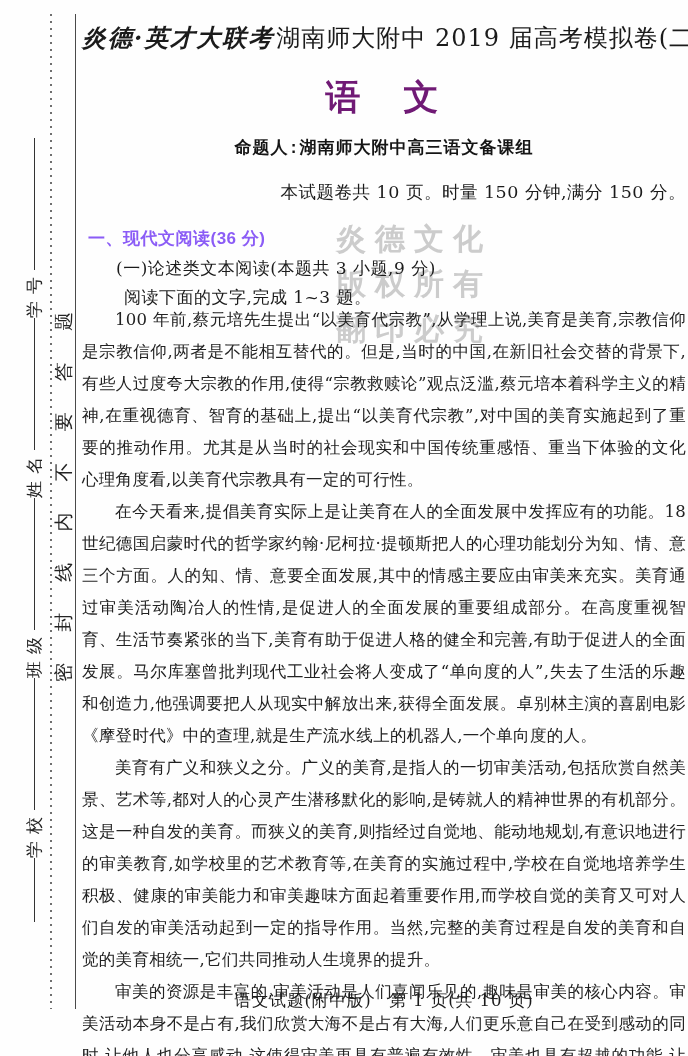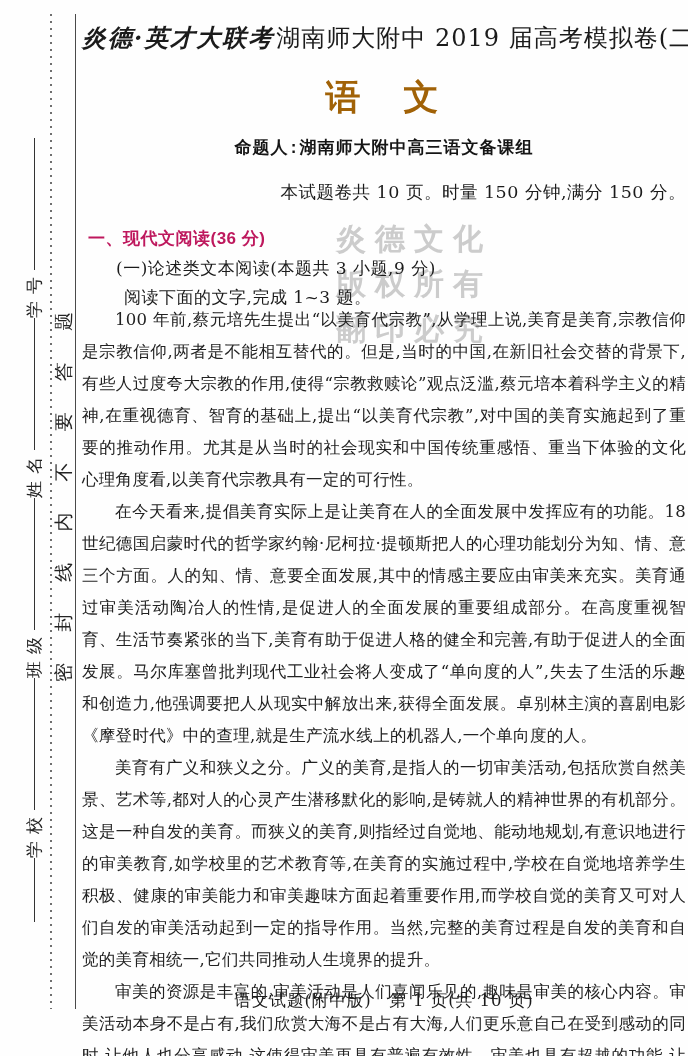--- a/index.html
+++ b/index.html
@@ -91,21 +91,21 @@
     margin-right: 2px;
   }
   .subject-title {
     position: absolute;
     left: 82px; top: 74px; width: 604px;
     text-align: center;
     font-family: "Liberation Sans", sans-serif;
     font-weight: 700;
     font-size: 35px;
     letter-spacing: 4px;
-    color: #a16207;
+    color: #701a75;
     z-index: 1;
   }
   .setter-line {
     position: absolute;
     left: 82px; top: 136px; width: 604px;
     text-align: center;
     font-family: Liberation Mono, monospace;
     font-weight: 700;
     font-size: 17px;
     letter-spacing: 1px;
@@ -122,21 +122,21 @@
   }
 
   
   .section-heading {
     position: absolute;
     left: 88px; top: 227px;
     font-family: "Liberation Sans", sans-serif;
     font-weight: 700;
     font-size: 17px;
     letter-spacing: 0.5px;
-    color: #be185d;
+    color: #8b5cf6;
     z-index: 1;
   }
   .subsection-heading {
     position: absolute;
     left: 116px; top: 257px;
     font-size: 17px;
     letter-spacing: 0.5px;
     z-index: 1;
   }
   .instruction {

